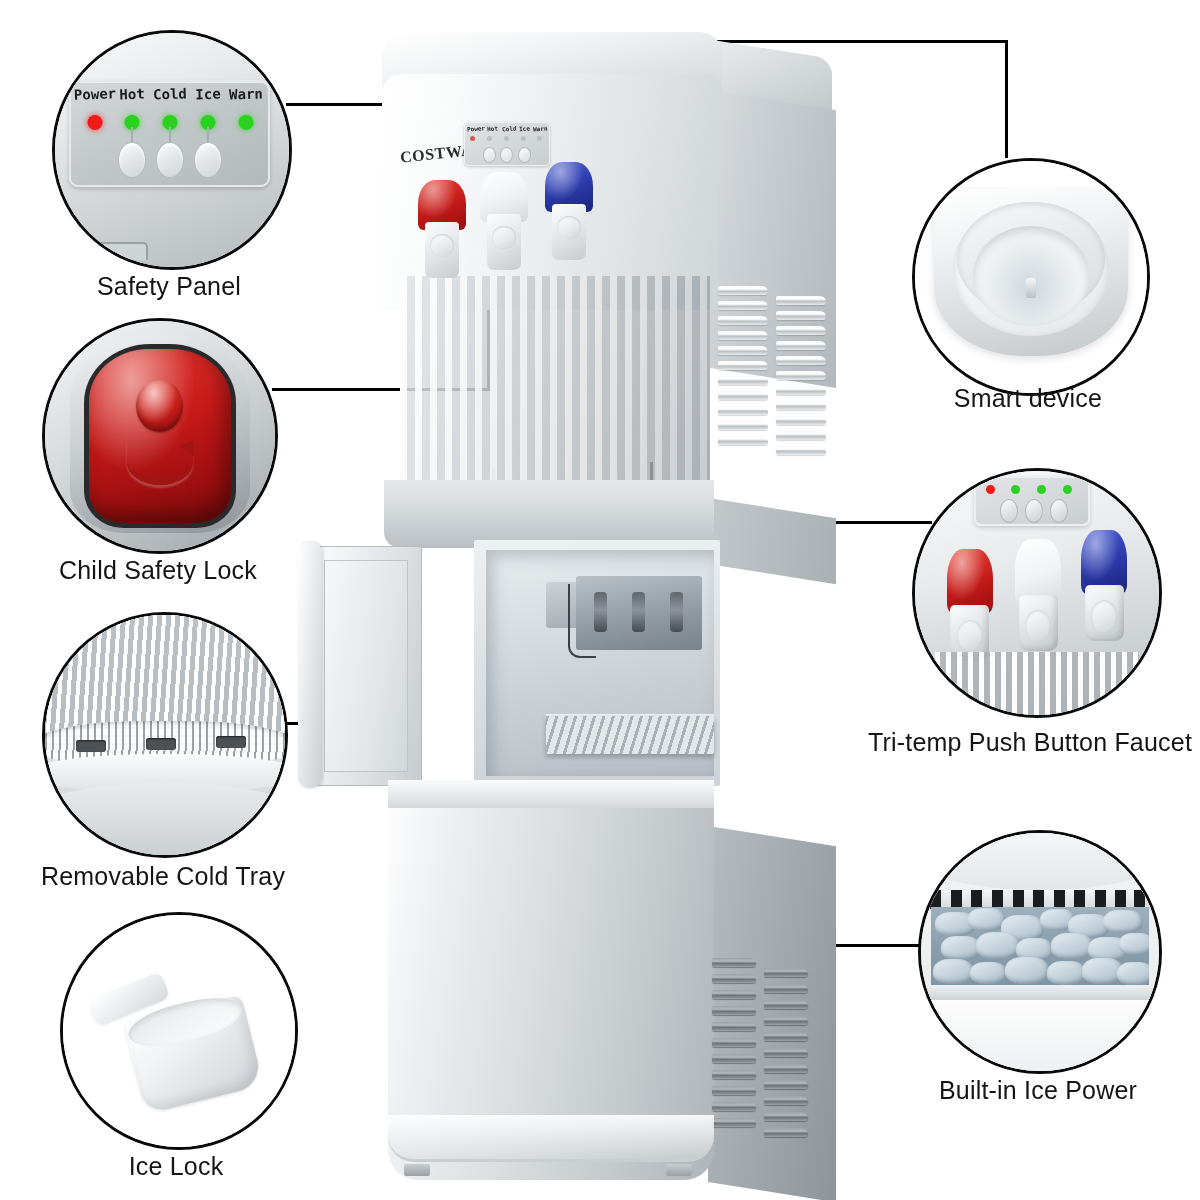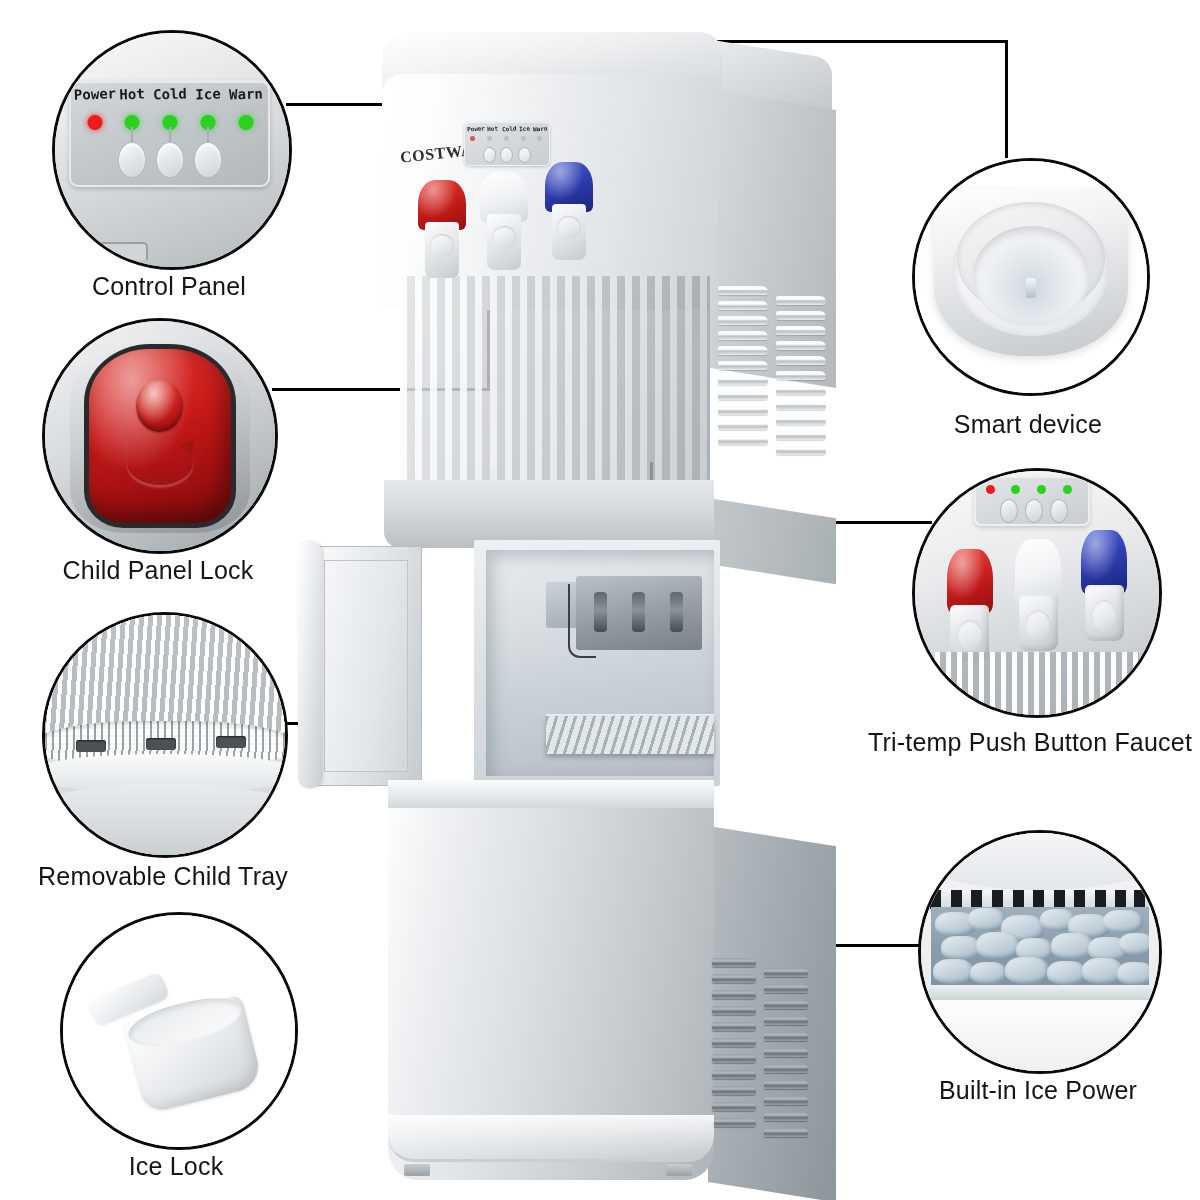--- a/index.html
+++ b/index.html
@@ -616,54 +616,54 @@
             </div>
             <div class="cp-col" style="left:79%;width:20%;">
               <div class="cp-name">Warn</div>
               <div class="cp-led" style="background:#2ad11f;box-shadow:0 0 6px rgba(42,209,31,.75);"></div>
             </div>
           </div>
         </div>
         <div class="cp-lowerlip"></div>
       </div>
     </div>
-    <div class="clabel" style="left:32px;top:272px;width:274px;">Control Panel</div>
+    <div class="clabel" style="left:32px;top:272px;width:274px;">Safety Panel</div>
   </div>
 
   <div class="callout">
     <div class="bubble" style="left:42px;top:318px;width:230px;height:230px;">
       <div class="bubble-inner">
         <div class="csl-bg"></div>
         <div class="csl-ring"></div>
         <div class="csl-dark"></div>
         <div class="csl-red">
           <div class="csl-knob"></div>
           <div class="csl-smile"></div>
           <div class="csl-arrow"></div>
         </div>
       </div>
     </div>
-    <div class="clabel" style="left:18px;top:556px;width:280px;">Child Panel Lock</div>
+    <div class="clabel" style="left:18px;top:556px;width:280px;">Child Safety Lock</div>
   </div>
 
   <div class="callout">
     <div class="bubble" style="left:42px;top:612px;width:240px;height:240px;">
       <div class="bubble-inner">
         <div class="dt-bg"></div>
         <div class="dt-wall"></div>
         <div class="dt-grate">
           <div class="dt-hole" style="left:17%;top:40%;"></div>
           <div class="dt-hole" style="left:43%;top:36%;"></div>
           <div class="dt-hole" style="left:69%;top:32%;"></div>
         </div>
         <div class="dt-lip"></div>
         <div class="dt-base"></div>
       </div>
     </div>
-    <div class="clabel" style="left:8px;top:862px;width:310px;">Removable Child Tray</div>
+    <div class="clabel" style="left:8px;top:862px;width:310px;">Removable Cold Tray</div>
   </div>
 
   <div class="callout">
     <div class="bubble" style="left:60px;top:912px;width:232px;height:232px;">
       <div class="bubble-inner">
         <div class="is-bg"></div>
         <div class="scoop-handle"></div>
         <div class="scoop-bowl">
           <div class="scoop-mouth"></div>
         </div>
@@ -678,21 +678,21 @@
         <div class="sd-bg"></div>
         <div class="sd-body">
           <div class="sd-ring2"></div>
           <div class="sd-ring1"></div>
           <div class="sd-well">
             <div class="sd-pin"></div>
           </div>
         </div>
       </div>
     </div>
-    <div class="clabel" style="left:902px;top:410px;width:252px;">Smart device</div>
+    <div class="clabel" style="left:902px;top:384px;width:252px;">Smart device</div>
   </div>
 
   <div class="callout">
     <div class="bubble" style="left:912px;top:468px;width:244px;height:244px;">
       <div class="bubble-inner">
         <div class="tf-bg"></div>
         <div class="tf-panel">
           <div class="tf-led" style="left:9%; background:#ee1b18;"></div>
           <div class="tf-led" style="left:32%;background:#2ad11f;"></div>
           <div class="tf-led" style="left:55%;background:#2ad11f;"></div>

